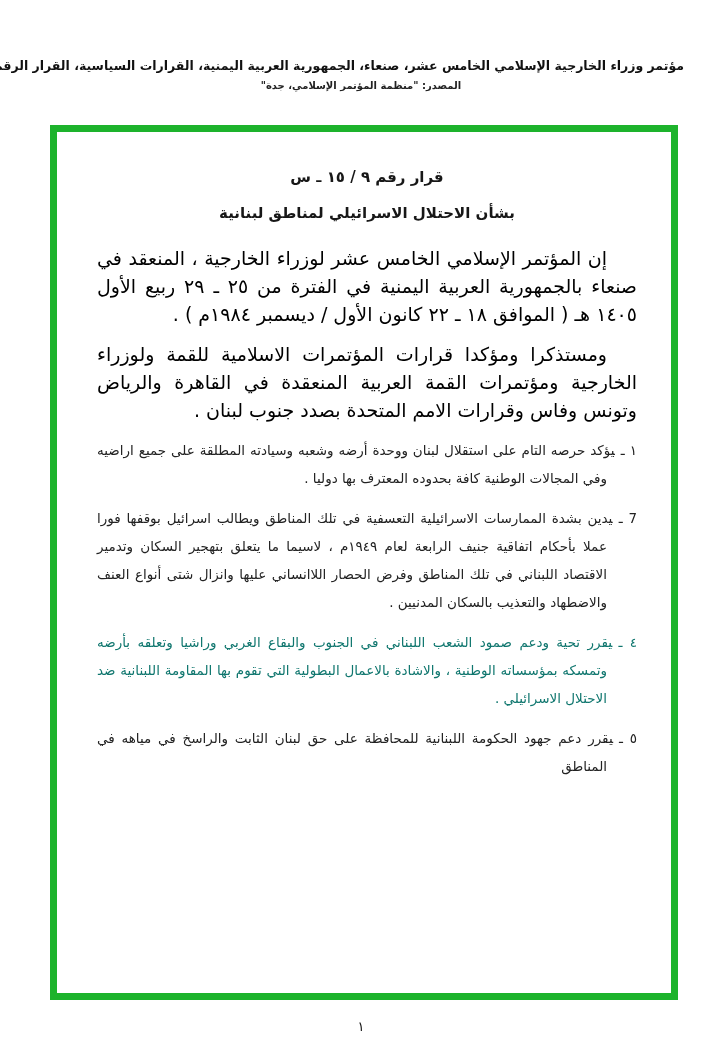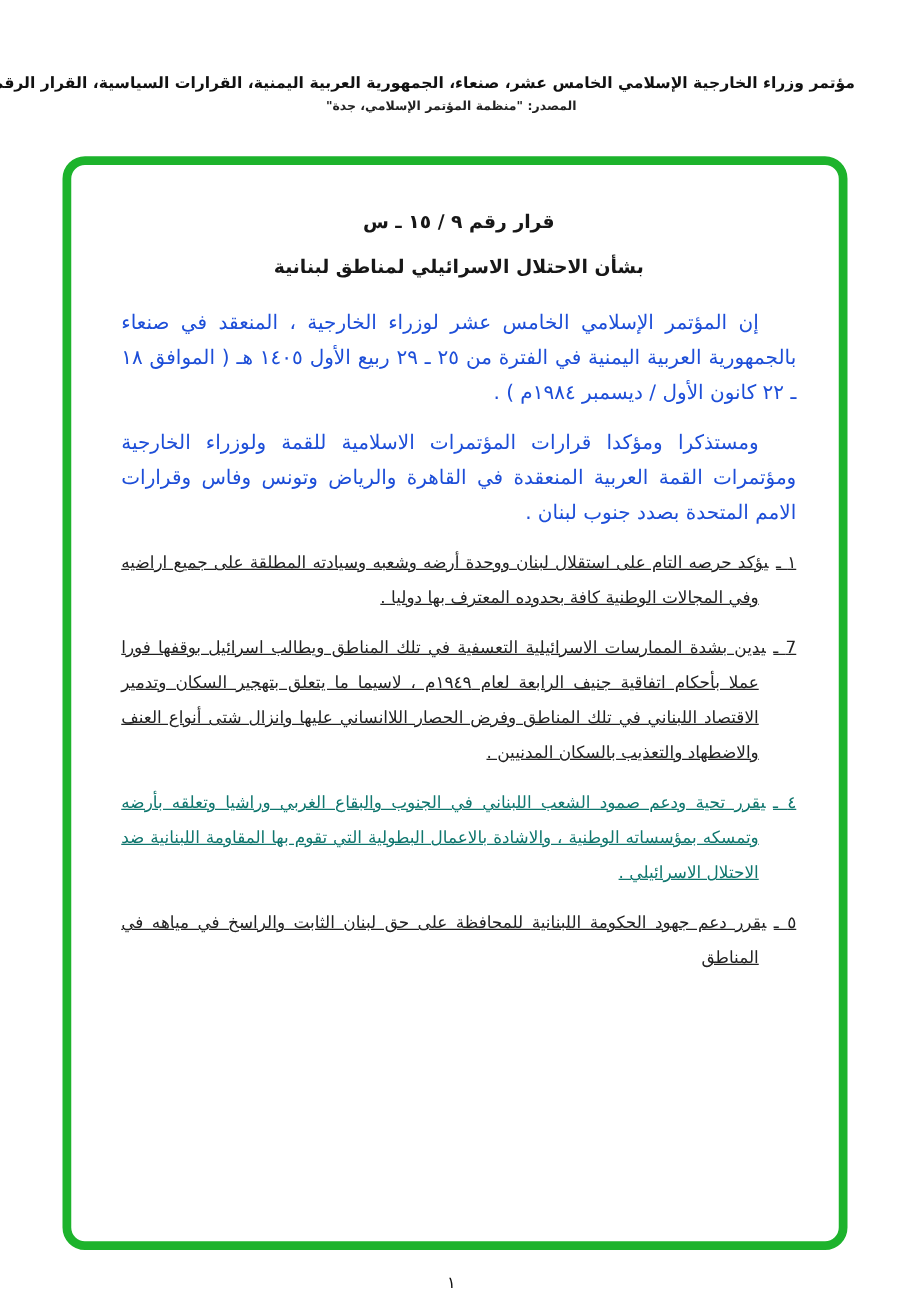--- a/index.html
+++ b/index.html
@@ -34,51 +34,50 @@
     font-weight: bold;
     color: #222222;
   }
   .green-box {
     position: absolute;
     top: 125px;
     right: 44px;
     width: 628px;
     height: 875px;
     border: 7px solid #1db32c;
-    border-radius: 18px;
+    border-radius: 0;
     padding: 34px 34px 14px 40px;
     overflow: hidden;
     background: #ffffff;
   }
   .doc-title {
     text-align: center;
     font-weight: bold;
     font-size: 15px;
     color: #171717;
     line-height: 22px;
   }
   .doc-title.second { margin-top: 14px; }
   .para {
     margin-top: 12px;
     text-align: justify;
     text-indent: 30px;
-    font-size: 16px;
+    font-size: 19px;
     line-height: 28px;
-    color: #1d4ed8;
+    color: #000000;
   }
   .para.first { margin-top: 20px; }
   .item {
     margin-top: 12px;
     text-align: justify;
     padding-right: 30px;
     text-indent: -30px;
     font-size: 13.5px;
     line-height: 28px;
     color: #222222;
-    text-decoration: underline;
   }
   .item .num { margin-left: 6px; font-weight: normal; }
   .item.faded { color: #0f766e; }
   .page-number {
     position: absolute;
     bottom: 17px;
     left: 0;
     right: 0;
     text-align: center;
     font-size: 13px;

